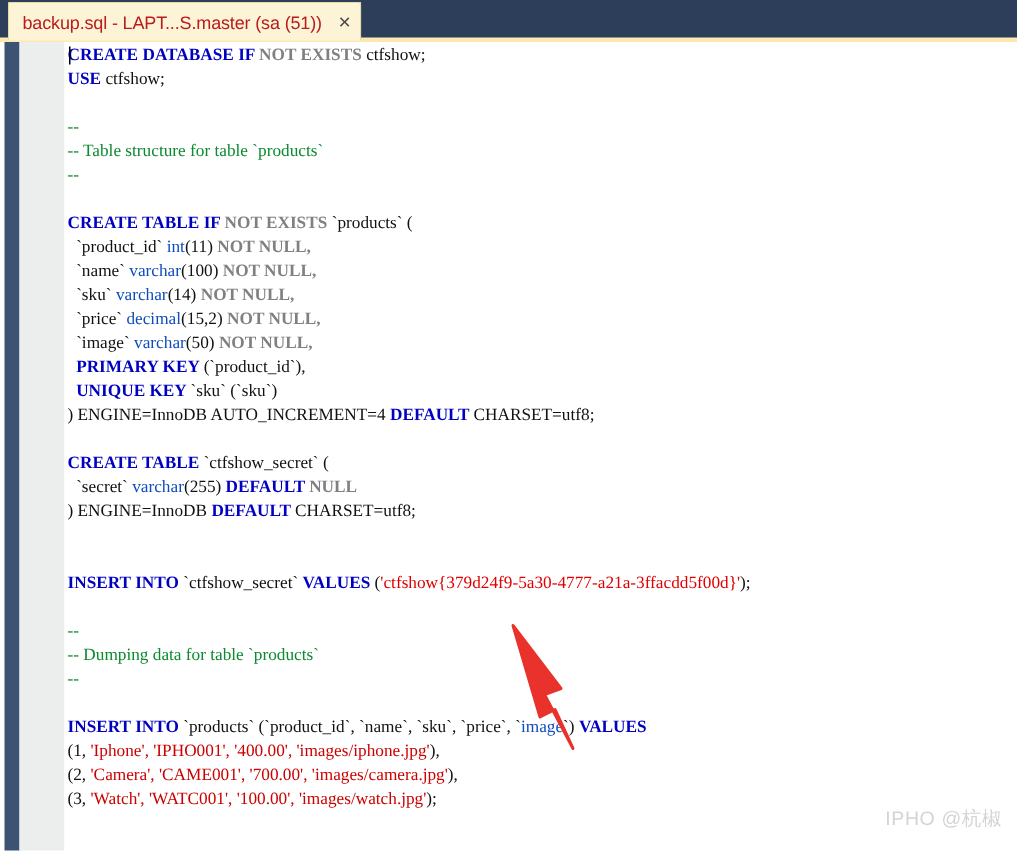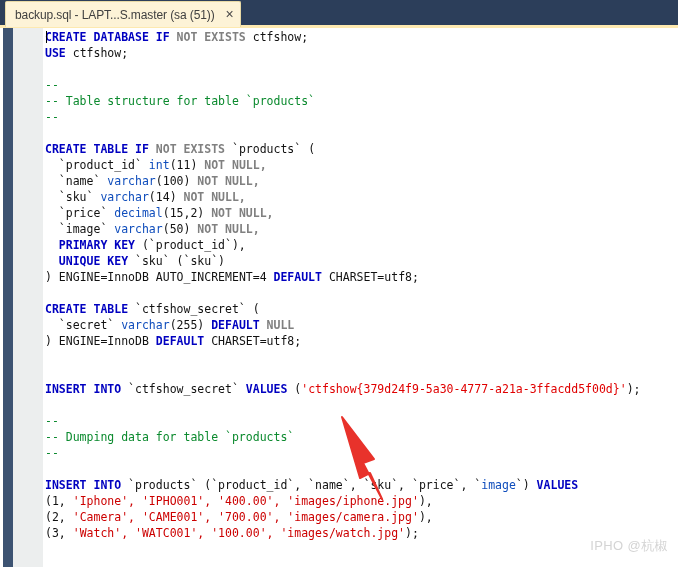--- a/index.html
+++ b/index.html
@@ -49,21 +49,21 @@
     border-right: 1px solid #e8d9a5;
     border-radius: 2px 2px 0 0;
     display: flex;
     align-items: center;
     padding: 0 6px 0 9px;
     box-sizing: border-box;
   }
   .tab-label {
     font-family: "Liberation Sans", sans-serif;
     font-size: 12px;
-    color: #404040;
+    color: #b91c1c;
     white-space: nowrap;
     letter-spacing: -0.1px;
   }
   .tab-close {
     margin-left: 11px;
     font-family: "Liberation Sans", sans-serif;
     font-size: 14px;
     color: #4a4a4a;
     line-height: 1;
     padding-bottom: 2px;
@@ -110,21 +110,21 @@
   .code {
     position: absolute;
     top: 1px;
     left: 2px;
     font-family: "DejaVu Sans Mono", monospace;
     font-size: 11.5px;
     line-height: 16px;
     white-space: pre;
     color: #000000;
   }
-  .code .line { height: 16px; }
+  .code .line { height: 16px; font-family: Liberation Serif, serif; }
 
   
   .kw   { color: #0000c0; font-weight: 700; }
   .kwg  { color: #808080; font-weight: 700; }
   .typ  { color: #0f4dbc; }
   .cmt  { color: #0b8a2e; }
   .str  { color: #cc0000; }
   .strh { color: #e00000; margin-top: 48px; }
   .pln  { color: #111111; }
 

